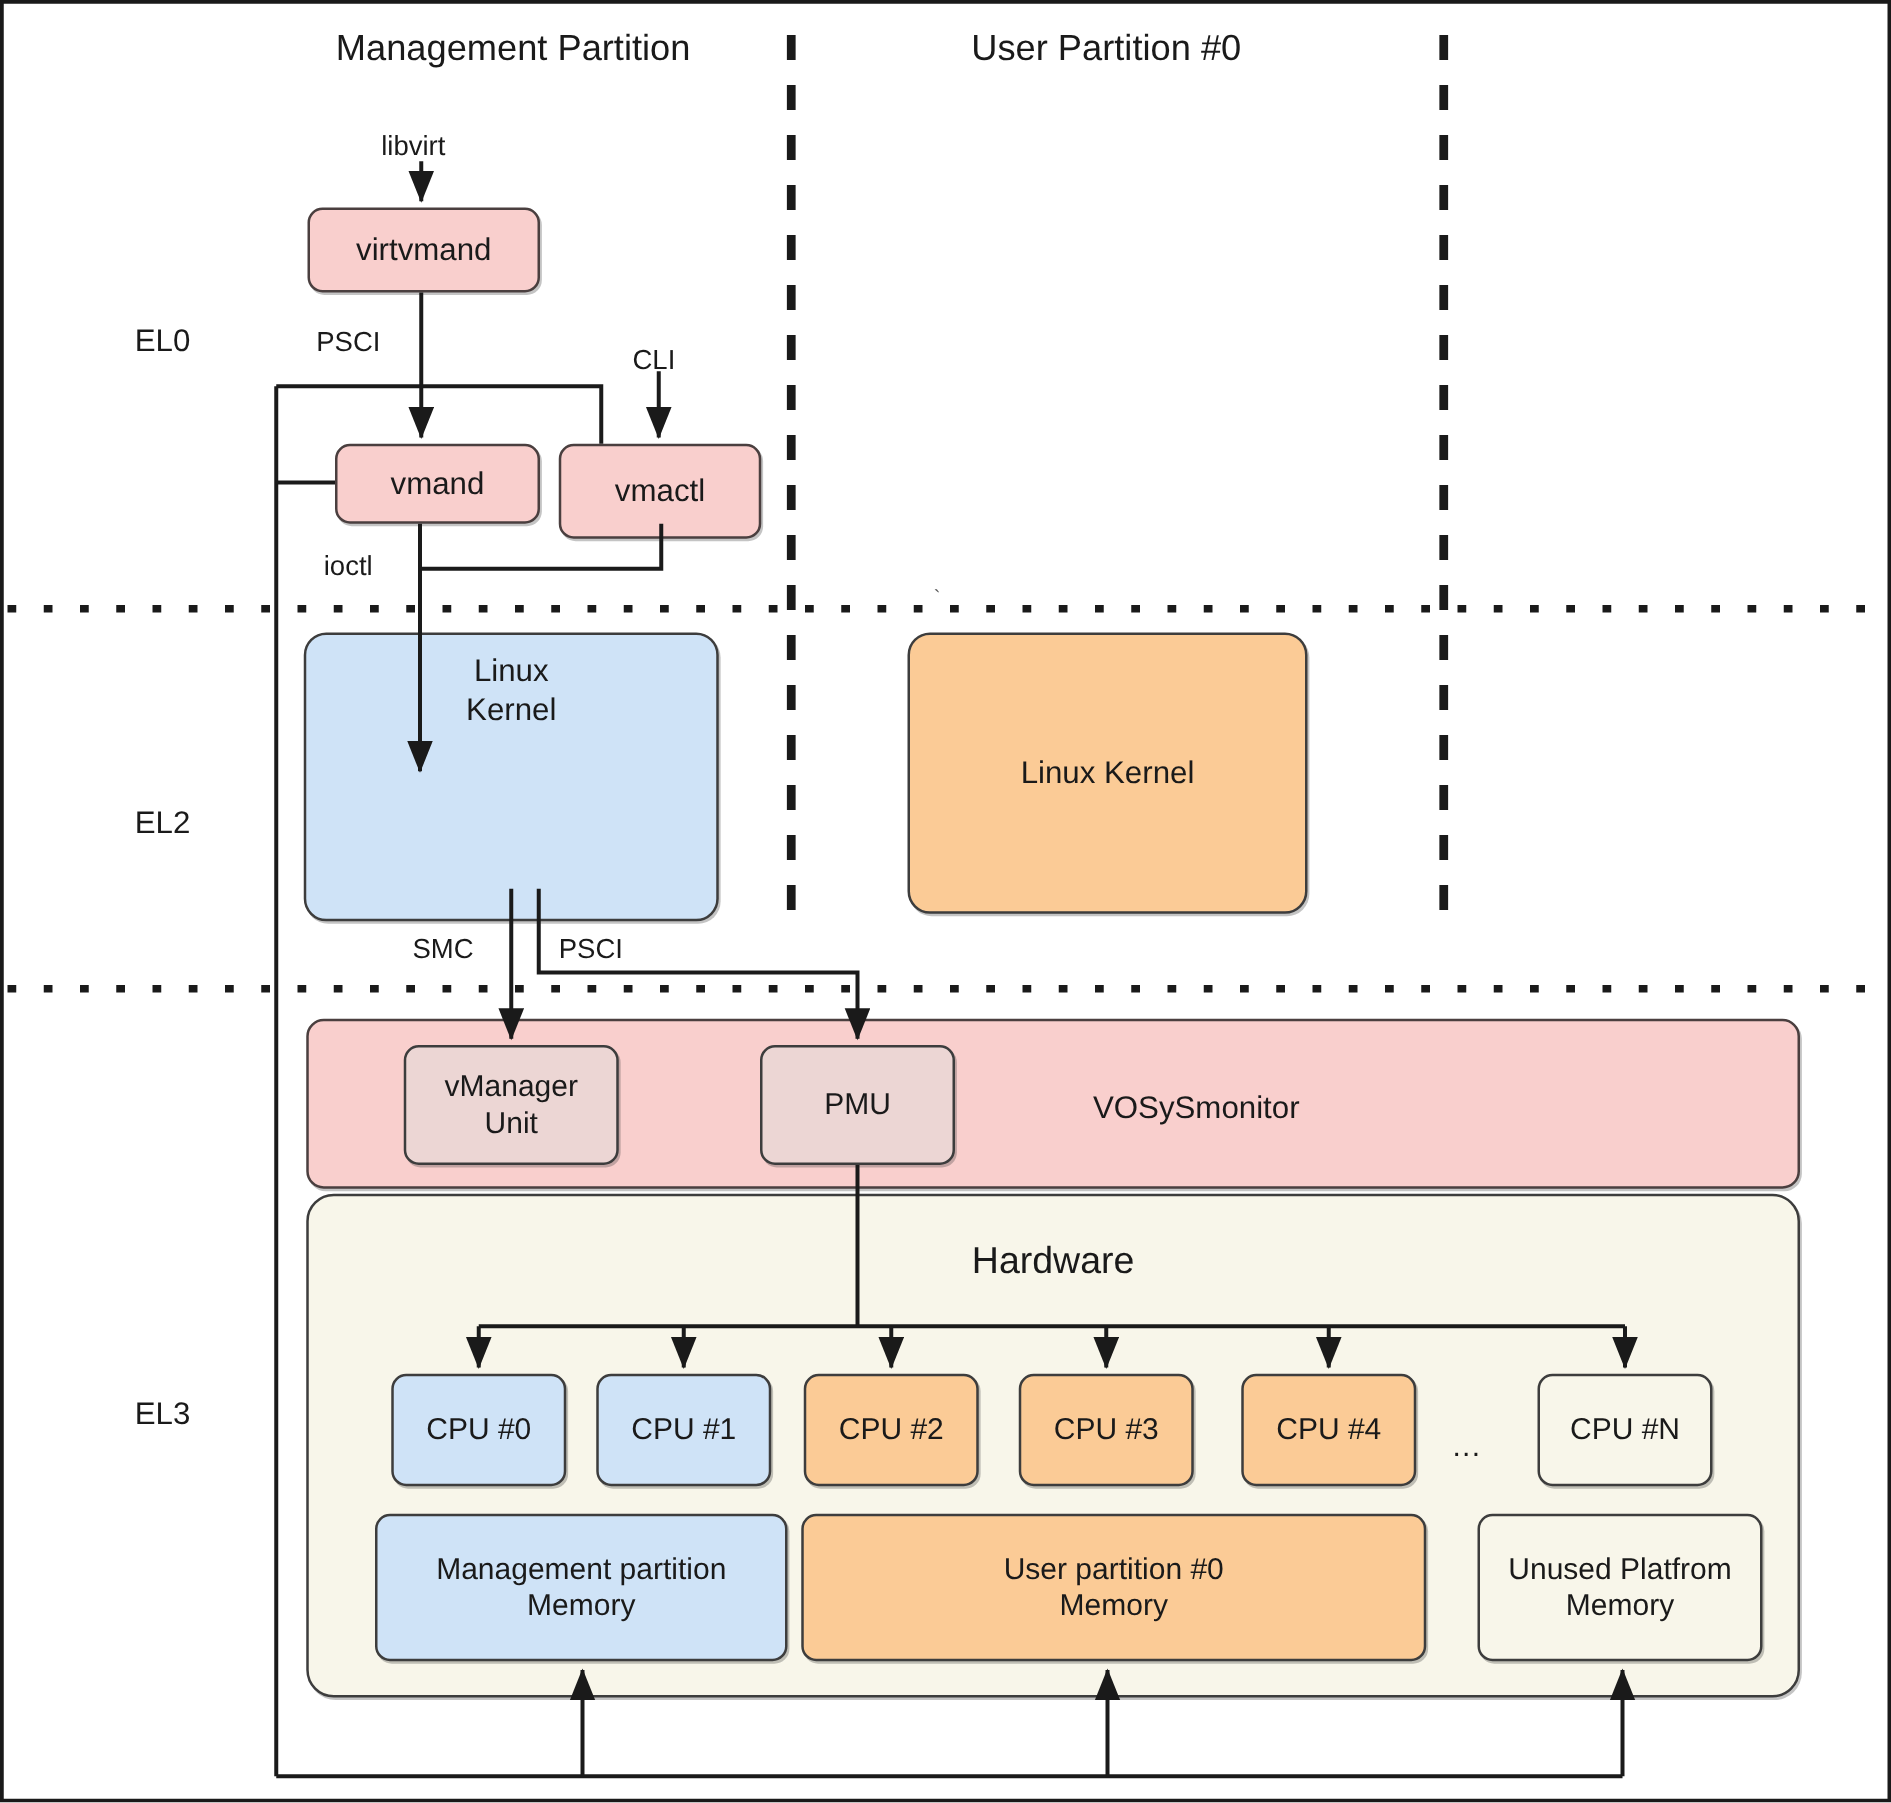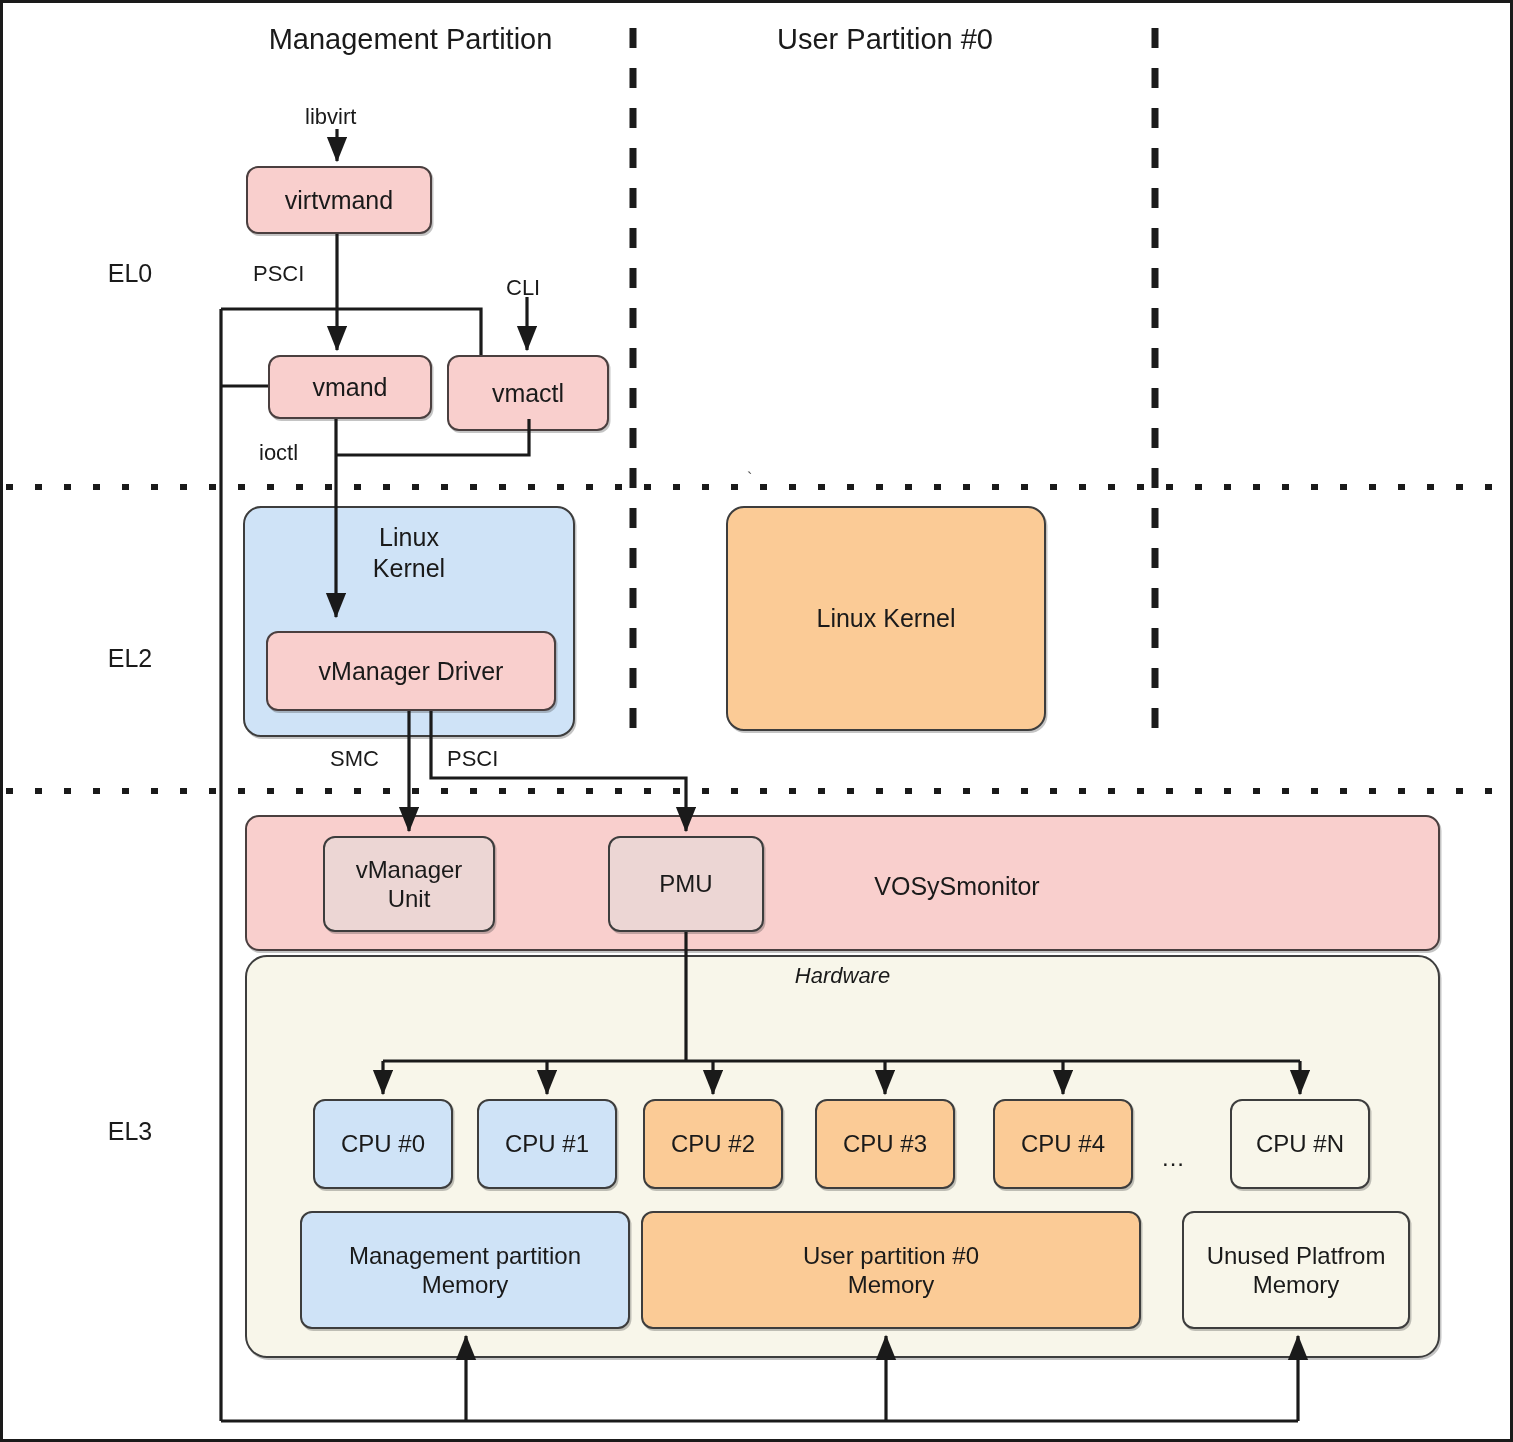--- a/index.html
+++ b/index.html
@@ -92,39 +92,38 @@
 
   <div class="txt t-edge" style="left:503px;top:271px;">CLI</div>
 
   <div class="txt t-edge" style="left:256px;top:436px;">ioctl</div>
 
   <div class="box blue" style="left:240px;top:503px;width:332px;height:231px;border-radius:18px;">
     <div class="cap" style="top:14px;font-size:25px;">Linux
 Kernel</div>
   </div>
 
-  <div class="box pink" style="left:263px;top:628px;width:290px;height:80px;font-size:25px;">vManager Driver</div>
 
   <div class="txt t-edge" style="left:327px;top:742px;">SMC</div>
 
   <div class="txt t-edge" style="left:444px;top:742px;">PSCI</div>
 
   <div class="box orange" style="left:723px;top:503px;width:320px;height:225px;border-radius:18px;font-size:25px;">Linux Kernel</div>
 
   <div class="box pink" style="left:242px;top:812px;width:1195px;height:136px;border-radius:14px;">
     <div class="cap" style="top:54px;font-size:25px;left:360px;width:700px;">VOSySmonitor</div>
   </div>
 
   <div class="box pinkpale" style="left:605px;top:833px;width:156px;height:96px;font-size:24px;">PMU</div>
 
   <div class="box pinkpale" style="left:320px;top:833px;width:172px;height:96px;font-size:24px;">vManager
 Unit</div>
 
   <div class="box cream" style="left:242px;top:952px;width:1195px;height:403px;border-radius:22px;">
-    <div class="cap" style="top:6px;font-size:22px;font-style:italic;">Hardware</div>
+    <div class="cap" style="top:34px;font-size:30px;">Hardware</div>
   </div>
 
   <div class="box blue" style="left:310px;top:1096px;width:140px;height:90px;font-size:24px;">CPU #0</div>
   <div class="box blue" style="left:474px;top:1096px;width:140px;height:90px;font-size:24px;">CPU #1</div>
   <div class="box orange" style="left:640px;top:1096px;width:140px;height:90px;font-size:24px;">CPU #2</div>
   <div class="box orange" style="left:812px;top:1096px;width:140px;height:90px;font-size:24px;">CPU #3</div>
   <div class="box orange" style="left:990px;top:1096px;width:140px;height:90px;font-size:24px;">CPU #4</div>
   <div class="box cream" style="left:1227px;top:1096px;width:140px;height:90px;font-size:24px;">CPU #N</div>
 
   <div class="txt t-dots" style="left:1159px;top:1140px;">...</div>

